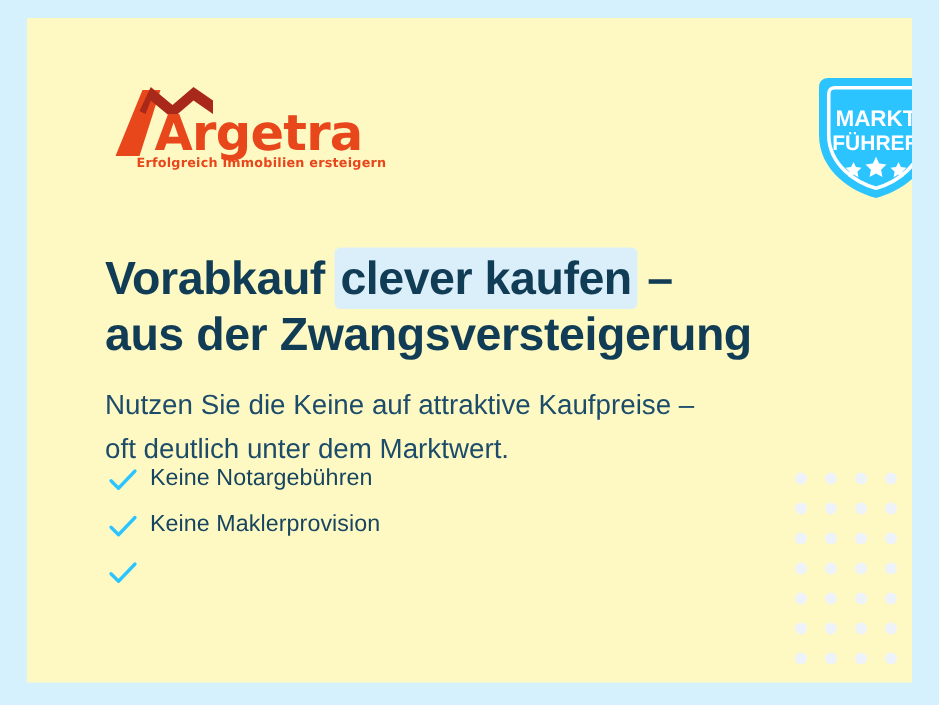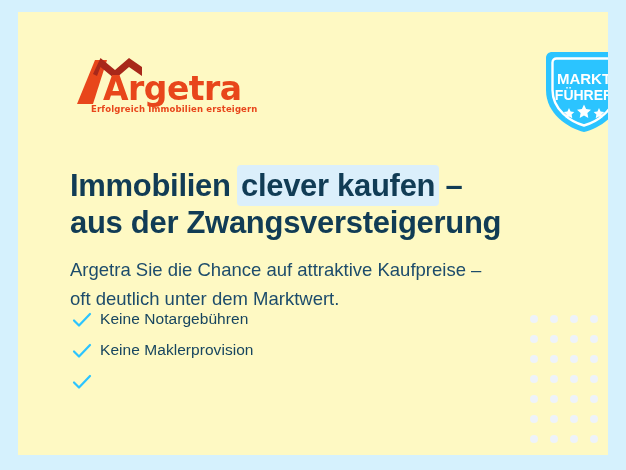--- a/index.html
+++ b/index.html
@@ -215,23 +215,23 @@
         <text x="44" y="38" text-anchor="middle" fill="#ffffff" font-family="Liberation Sans, sans-serif" font-size="15" font-weight="bold">MARKT</text>
         <text x="44" y="54" text-anchor="middle" fill="#ffffff" font-family="Liberation Sans, sans-serif" font-size="14" font-weight="bold">FÜHRER</text>
         <g fill="#ffffff">
           <path d="M29 62 L30.6 65.4 L34.3 65.9 L31.6 68.5 L32.3 72.2 L29 70.4 L25.7 72.2 L26.4 68.5 L23.7 65.9 L27.4 65.4 Z"></path>
           <path d="M44 58.5 L46.1 63 L51 63.7 L47.4 67.1 L48.3 72 L44 69.6 L39.7 72 L40.6 67.1 L37 63.7 L41.9 63 Z"></path>
           <path d="M59 62 L60.6 65.4 L64.3 65.9 L61.6 68.5 L62.3 72.2 L59 70.4 L55.7 72.2 L56.4 68.5 L53.7 65.9 L57.4 65.4 Z"></path>
         </g>
       </svg>
     </div>
 
-    <h1 id="headline"><span>Immobilien </span><span class="hl-mark">clever kaufen</span><span> –</span><br><span>aus der Zwangsversteigerung</span></h1>
-
-    <p id="subtitle"><span>Argetra Sie die Chance auf attraktive Kaufpreise –</span><br><span>oft deutlich unter dem Marktwert.</span></p>
+    <h1 id="headline"><span>Vorabkauf </span><span class="hl-mark">clever kaufen</span><span> –</span><br><span>aus der Zwangsversteigerung</span></h1>
+
+    <p id="subtitle"><span>Nutzen Sie die Keine auf attraktive Kaufpreise –</span><br><span>oft deutlich unter dem Marktwert.</span></p>
 
     <ul id="feature-list" style="list-style:none;margin:0;padding:0;">
       <li class="feature-item">
         <span class="check-icon">
           <svg width="20" height="16" viewBox="0 0 20 16">
               <path d="M2 8.5 L7 13.5 L18 2" fill="none" stroke="#2bc4ff" stroke-width="2.2" stroke-linecap="round" stroke-linejoin="round"></path>
             </svg>
         </span>
         <span class="feature-label">Keine Notargebühren</span>
       </li>

